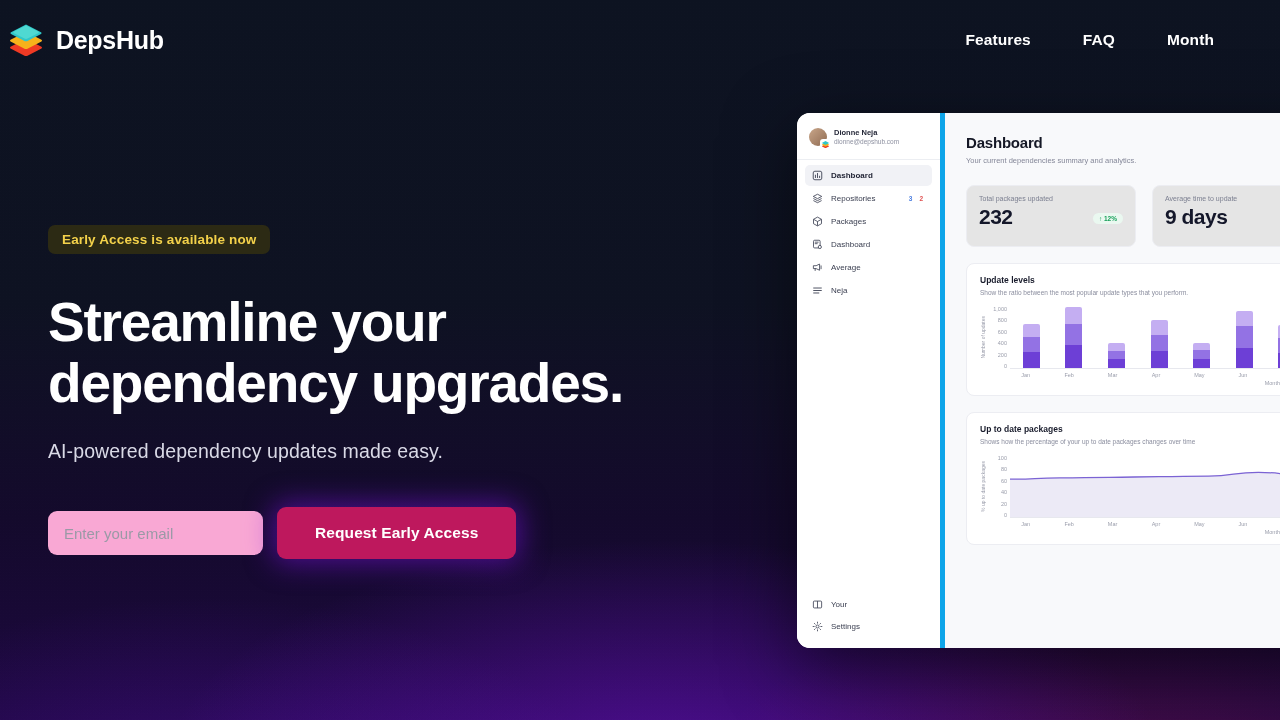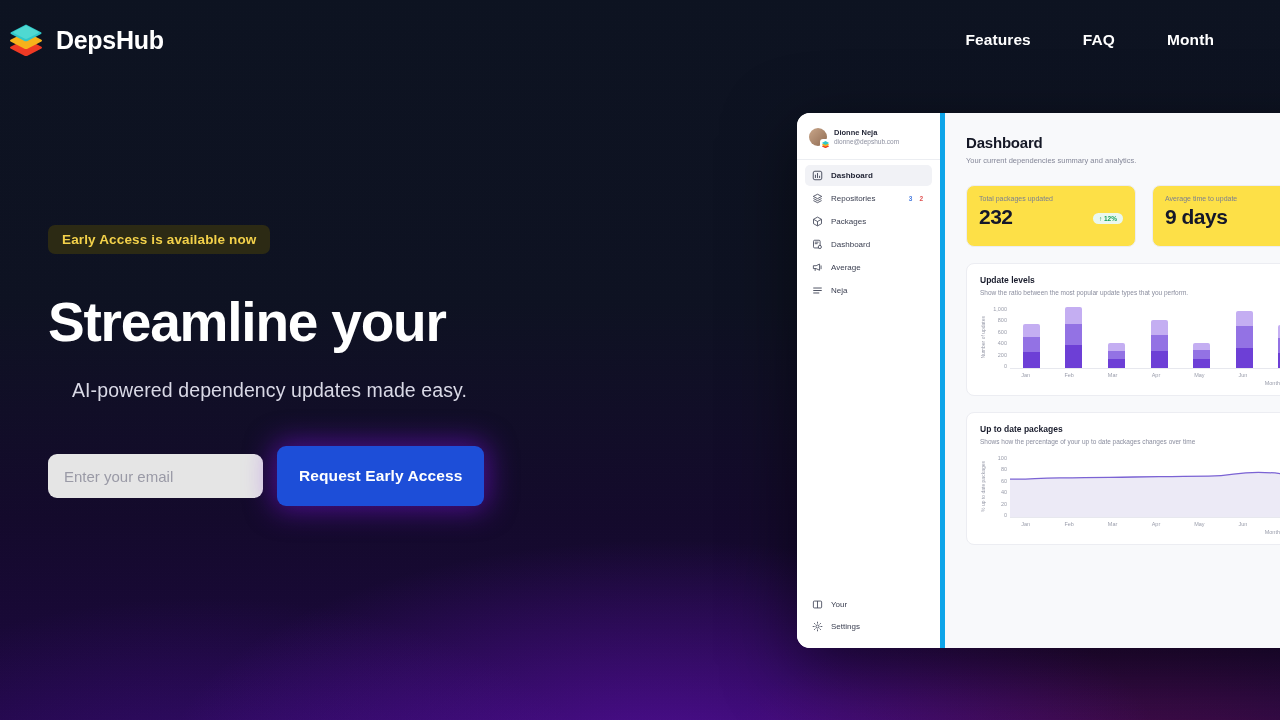--- a/index.html
+++ b/index.html
@@ -55,36 +55,36 @@
   }
   h1 {
     margin-top:38px;
     color:#ffffff;
     font-size:55px; line-height:61px; font-weight:700;
     letter-spacing:-1.2px;
     max-width:640px;
   }
   .sub {
     margin-top:26px;
-    color:#d9d9e6; font-size:19.5px; font-weight:400; letter-spacing:.1px;margin-left:24px;
+    color:#d9d9e6; font-size:19.5px; font-weight:400; letter-spacing:.1px;
   }
   .cta { margin-top:44px; display:flex; align-items:center; gap:14px; }
   .email-input {
     width:215px; height:44px;
     border-radius:9px; border:none; outline:none;
-    background:#e5e5e5;
+    background:#f9a8d4;
     padding:0 16px;
     font-family:"Liberation Sans", sans-serif;
     font-size:15px; color:#1b1b27;
   }
   .email-input::placeholder { color:#9a9aa6; }
   .cta-btn {
-    height:60px; padding:0 22px;
+    height:52px; padding:0 38px;
     border:none; border-radius:9px; cursor:pointer;
-    background:#1d4ed8;
+    background:#be185d;
     color:#ffffff;
     font-family:"Liberation Sans", sans-serif;
     font-size:15.5px; font-weight:700; letter-spacing:.1px;
     box-shadow:0 0 28px 4px rgba(124,19,224,.55);
   }
 
   
   .dash {
     position:absolute; left:797px; top:113px;
     width:560px; height:535px;
@@ -142,21 +142,21 @@
     flex:1; background:#f8f9fb;
     padding:21px 0 0 21px;
     overflow:hidden;
   }
   .dash-title { font-size:15px; font-weight:700; color:#151826; letter-spacing:-.2px; }
   .dash-sub { font-size:7.5px; color:#858899; margin-top:5px; }
 
   .stats { display:flex; gap:16px; margin-top:20px; }
   .stat-card {
     width:170px; height:62px;
-    background:#fde047; border:1px solid #ecedf2; border-radius:8px;
+    background:#e5e5e5; border:1px solid #ecedf2; border-radius:8px;
     padding:9px 12px;
     position:relative;
   }
   .stat-label { font-size:7px; color:#7b7f90; }
   .stat-row { display:flex; align-items:flex-end; margin-top:4px; }
   .stat-value { font-size:21px; font-weight:700; color:#14172a; letter-spacing:-.5px; line-height:1; }
   .stat-delta {
     margin-left:auto; margin-bottom:3px;
     font-size:6.5px; font-weight:600; color:#18a05a;
     background:#eaf8f0; border-radius:9px; padding:2px 6px;
@@ -225,20 +225,21 @@
     <a href="#">Features</a>
     <a href="#">FAQ</a>
     <a href="#">Month</a>
   </nav>
 </header>
 
 <section class="hero">
   <div class="badge">Early Access is available now</div>
   <h1>
     <span>Streamline your</span><br>
+    <span>dependency upgrades.</span>
   </h1>
   <p class="sub">AI-powered dependency updates made easy.</p>
   <form class="cta">
     <input class="email-input" type="text" placeholder="Enter your email" style="">
     <button class="cta-btn">Request Early Access</button>
   </form>
 </section>
 
 <div class="dash">
 

